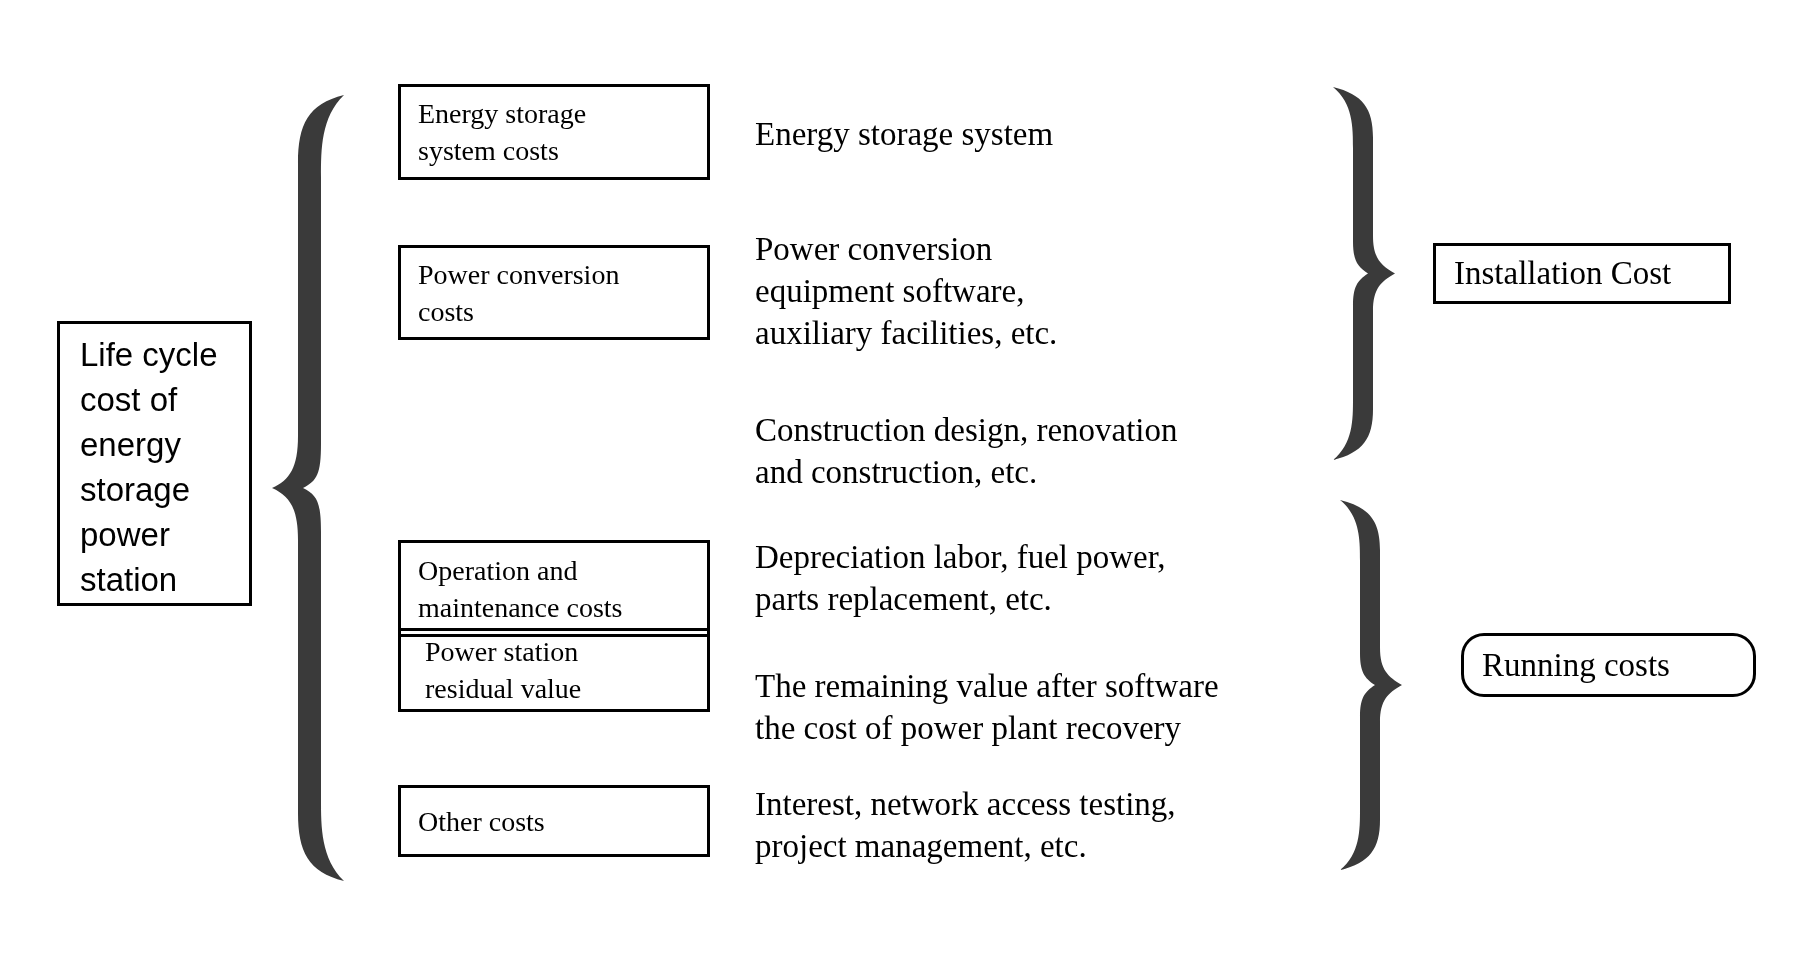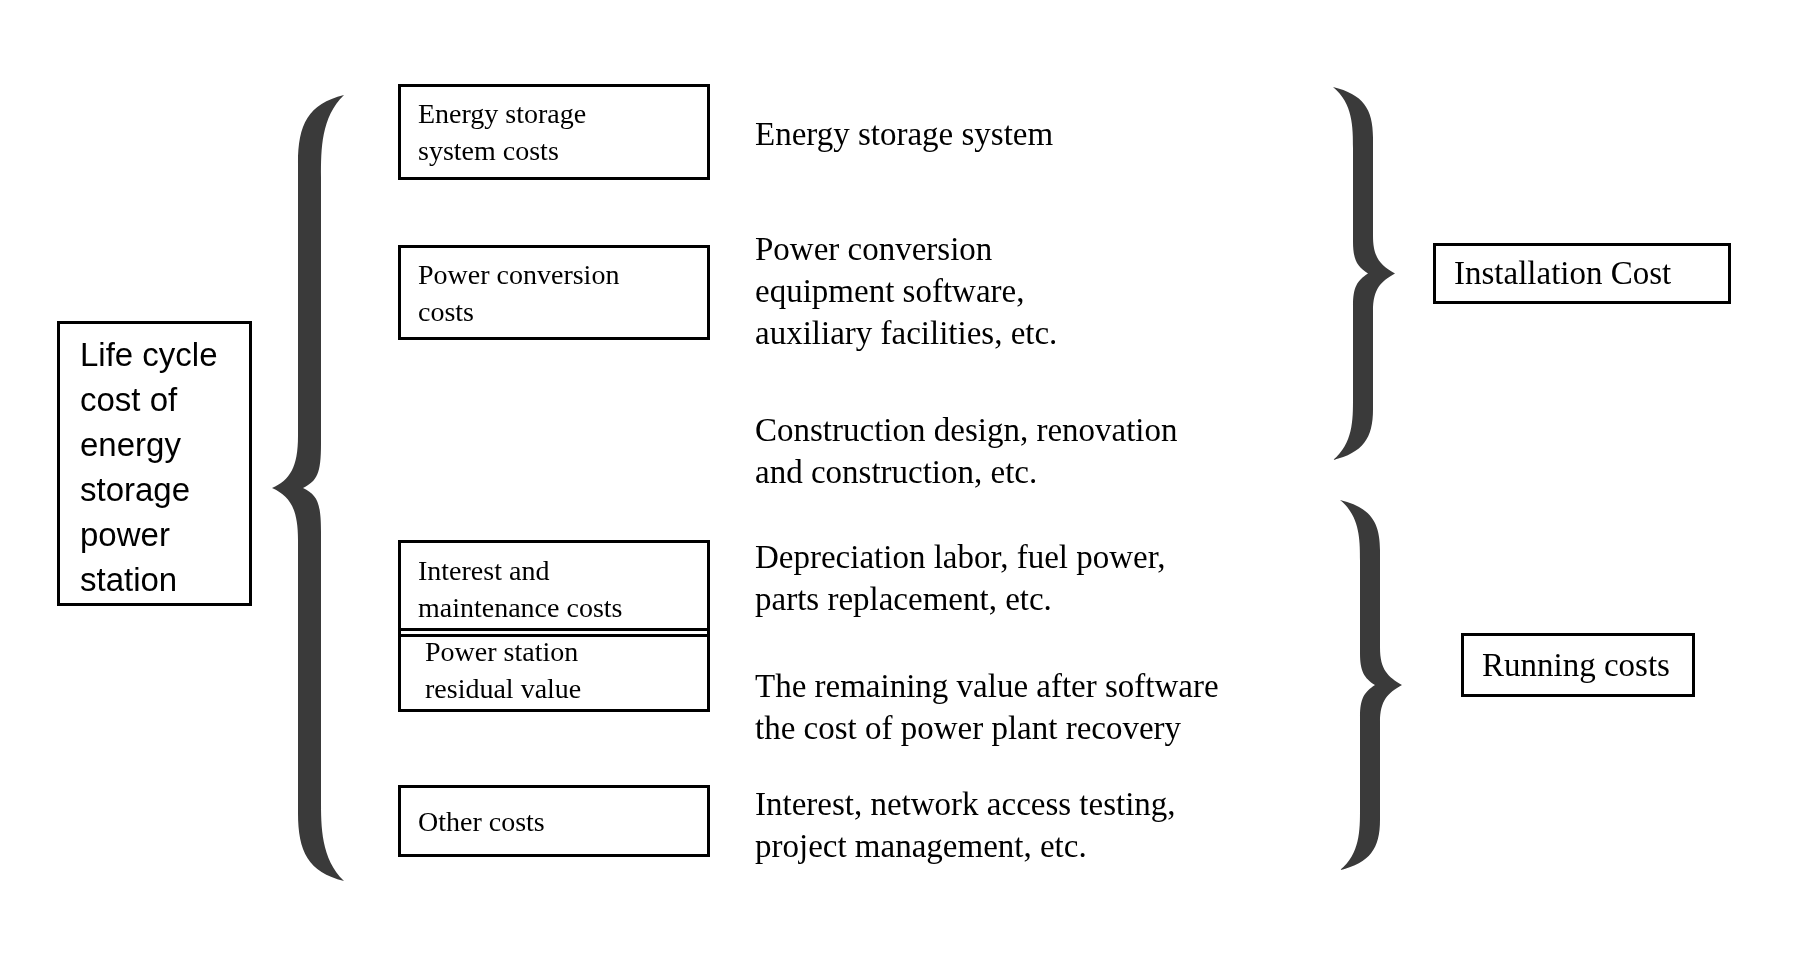--- a/index.html
+++ b/index.html
@@ -82,21 +82,21 @@
 station</div>
 
   <svg class="abs brace" style="left:272px; top:93px;" width="72" height="790" viewBox="0 0 72 790" aria-hidden="true">
     <path d="M 72 2 C 36 11, 26 31.5, 26 70 L 26 343 C 26 374.2, 18 387, 0 395 C 18 403, 26 415.8, 26 447 L 26 720 C 26 758.5, 36 779, 72 788 C 49 765.5, 49 734, 49 706 L 49 439.2 C 49 409, 45 402, 31 395 C 45 388, 49 381, 49 350.8 L 49 84 C 49 56, 49 24.5, 72 2 Z" fill="#3a3a3a"></path>
   </svg>
 
   <div class="abs item-box" style="top:84px;  height:96px;">Energy storage
 system costs</div>
   <div class="abs item-box" style="top:245px; height:95px;">Power conversion
 costs</div>
-  <div class="abs item-box" style="top:540px; height:97px;">Interest and
+  <div class="abs item-box" style="top:540px; height:97px;">Operation and
 maintenance costs</div>
   <div class="abs item-box" style="top:628px; height:84px;padding-left:24px;">Power station
 residual value</div>
   <div class="abs item-box" style="top:785px; height:72px;">Other costs</div>
 
   <div class="abs item-desc" style="top:113px;">Energy storage system</div>
   <div class="abs item-desc" style="top:228px;">Power conversion
 equipment software,
 auxiliary facilities, etc.</div>
   <div class="abs item-desc" style="top:409px;">Construction design, renovation
@@ -111,15 +111,15 @@
   <svg class="abs brace" style="left:1333px; top:85px;" width="62" height="377" viewBox="0 0 62 377" aria-hidden="true">
     <path d="M 62 2 C 32 9.278000000000002, 22 23.751000000000005, 22 52.78000000000001 L 22 150.8 C 22 173.42, 14 180.5, 0 188.5 C 14 196.5, 22 203.58, 22 226.2 L 22 324.21999999999997 C 22 353.249, 32 367.722, 62 375 C 42 358.527, 42 334.776, 42 313.664 L 42 220.54500000000002 C 42 202.5, 38 195.5, 27 188.5 C 38 181.5, 42 174.5, 42 156.45499999999998 L 42 63.336000000000006 C 42 42.22400000000001, 42 18.473000000000003, 62 2 Z" transform="translate(62,0) scale(-1,1)" fill="#3a3a3a"></path>
   </svg>
 
   <svg class="abs brace" style="left:1340px; top:498px;" width="62" height="374" viewBox="0 0 62 374" aria-hidden="true">
     <path d="M 62 2 C 32 9.236, 22 23.562000000000005, 22 52.36000000000001 L 22 149.6 C 22 172.04, 14 179, 0 187 C 14 195, 22 201.96, 22 224.4 L 22 321.64 C 22 350.438, 32 364.764, 62 372 C 42 355.674, 42 332.11199999999997, 42 311.168 L 42 218.79 C 42 201, 38 194, 27 187 C 38 180, 42 173, 42 155.21 L 42 62.83200000000001 C 42 41.888000000000005, 42 18.326, 62 2 Z" transform="translate(62,0) scale(-1,1)" fill="#3a3a3a"></path>
   </svg>
 
   <div class="abs group-box" style="left:1405px; top:243px; width:298px; height:61px;">Installation Cost</div>
 
-  <div class="abs group-box" style="left:1433px; top:633px; width:234px; height:64px;">Running costs</div>
+  <div class="abs group-box" style="left:1433px; top:633px; width:295px; height:64px;border-radius:23px;">Running costs</div>
 
 </div>
 
 </body></html>

